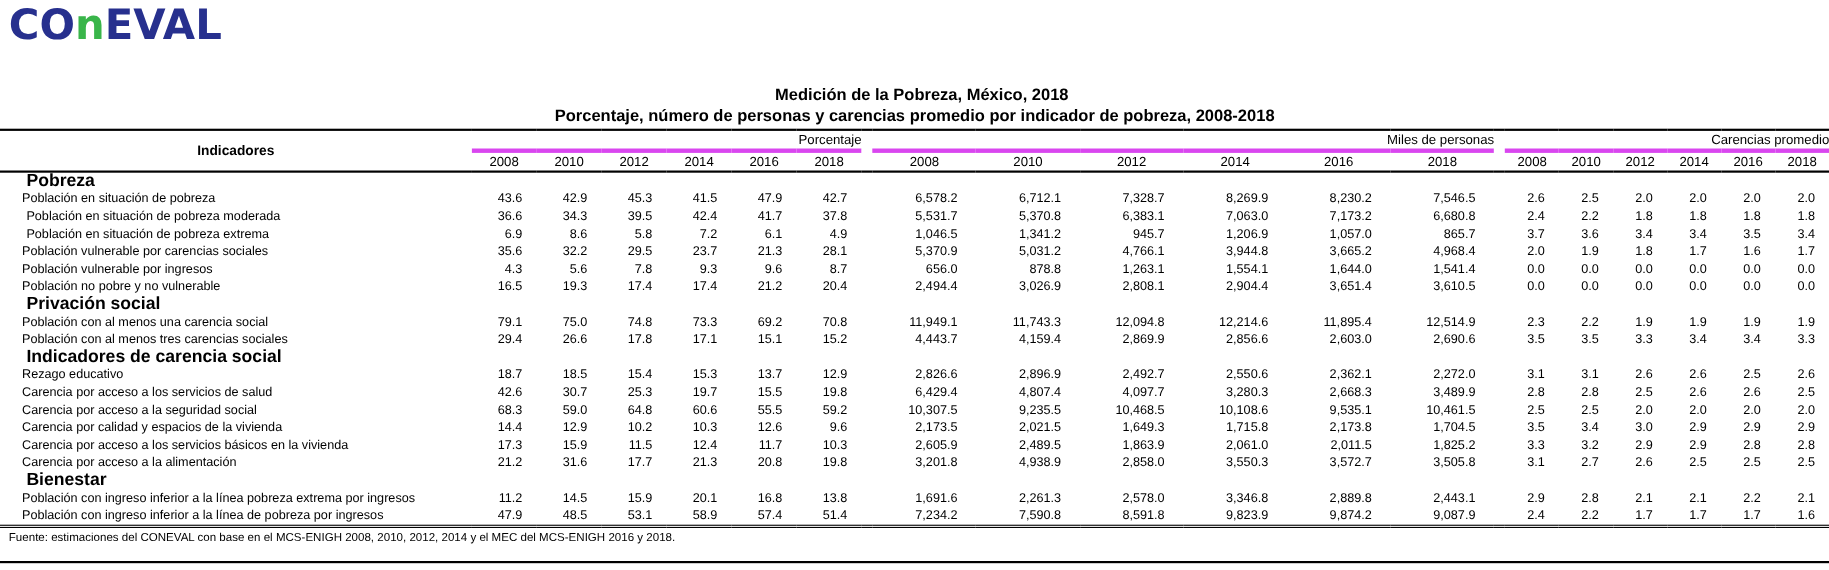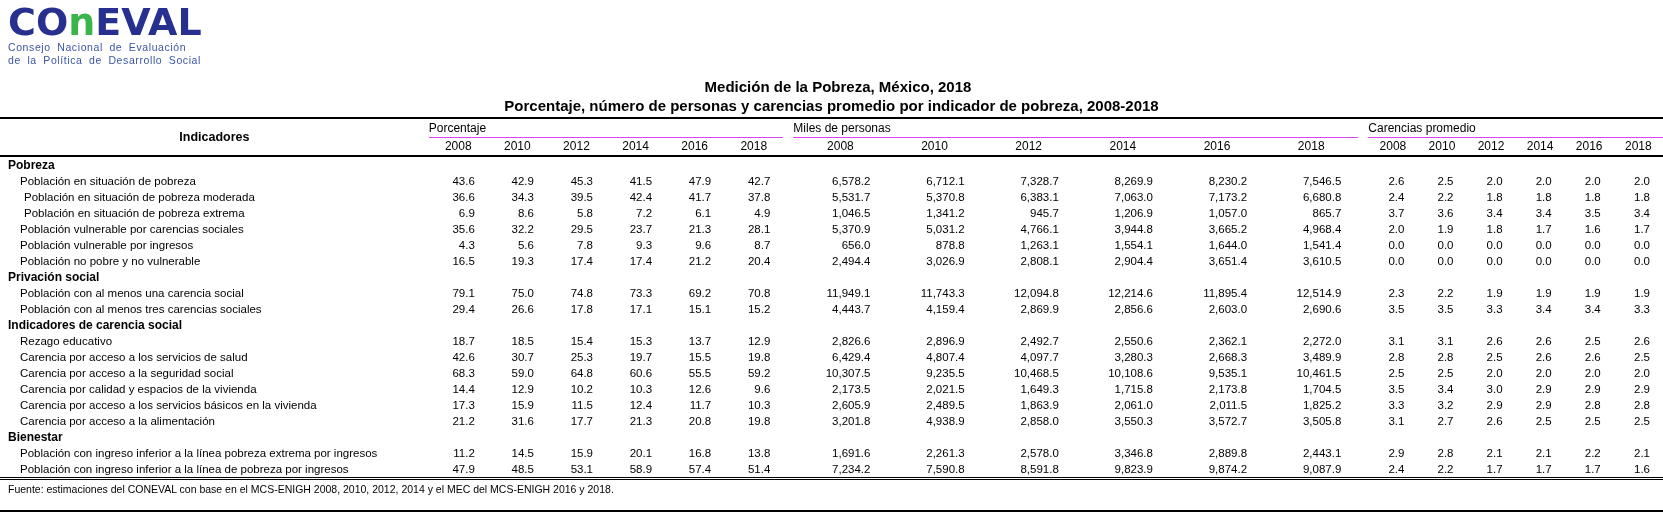--- a/index.html
+++ b/index.html
@@ -29,49 +29,45 @@
   .subtitle{font-size:15px;line-height:19px;}
   
   table.ptable{
     width:1663px;table-layout:fixed;border-collapse:collapse;
     margin-top:2px;border-top:2px solid #000;
   }
   thead th{font-weight:normal;font-size:12px;padding:0;vertical-align:middle;}
   th.ind-h{font-weight:bold;font-size:12.5px;text-align:center;border-bottom:2px solid #000;}
   tr.group-row th{height:19px;}
   tr.year-row th{height:19px;text-align:center;border-bottom:2px solid #000;}
-  th.grp{text-align:left;border-bottom:1px solid #d946ef;}
+  th.grp{text-align:right;border-bottom:4px solid #d946ef;}
   th.gap{border-bottom:2px solid #000;}
   tbody td{
     font-size:11.5px;height:16px;line-height:16px;padding:0;
     white-space:nowrap;overflow:hidden;vertical-align:middle;
   }
-  td.section{font-weight:bold;font-size:12px;padding-left:8px;}
+  td.section{font-weight:bold;font-size:16px;padding-left:24px;}
   td.lbl{padding-left:20px;}
   td.lbl.i2{padding-left:24px;}
   td.num{text-align:right;}
   td.num.pct{padding-right:13px;}
   td.num.mil{padding-right:17px;}
   td.num.car{padding-right:13px;}
   tbody tr:last-child td{border-bottom:3px double #000;}
   
   .source{
     margin-top:2px;padding:1px 0 15px 8px;font-size:10.5px;
     border-bottom:2px solid #000;
   }
 </style>
 </head>
 <body>
 
 <div class="logo">
   <div class="logo-word"><span>CO</span><span class="green">n</span><span>EVAL</span></div>
-  <div class="logo-tagline">
-    <div>Consejo Nacional de Evaluación</div>
-    <div>de la Política de Desarrollo Social</div>
-  </div>
 </div>
 
 <div class="titles">
   <div class="title">Medición de la Pobreza, México, 2018</div>
   <div class="subtitle">Porcentaje, número de personas y carencias promedio por indicador de pobreza, 2008-2018</div>
 </div>
 
 <table class="ptable">
   <colgroup>
     <col style="width:428px">

